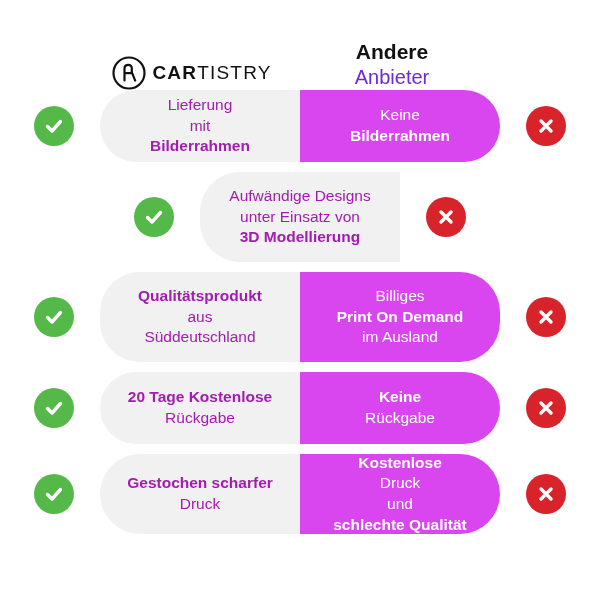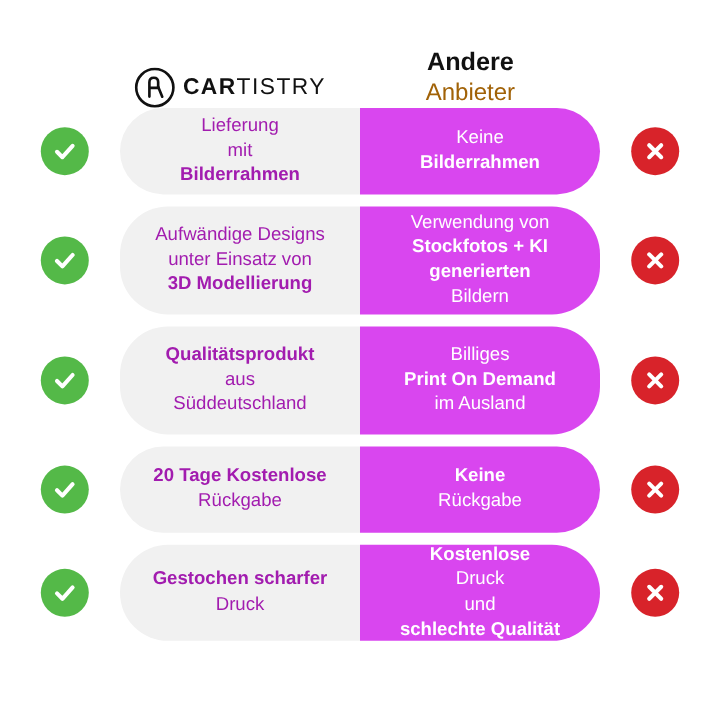--- a/index.html
+++ b/index.html
@@ -60,21 +60,21 @@
   }
   .header-other .line1 {
     font-size: 21px;
     font-weight: 700;
     color: #111;
     margin-top: 48px;
   }
   .header-other .line2 {
     font-size: 20px;
     font-weight: 400;
-    color: #a16207;
+    color: #6d28d9;
   }
   .header-spacer-right { width: 92px; flex: none; }
 
   
   .rows {
     display: flex;
     flex-direction: column;
   }
   .row {
     display: flex;
@@ -194,25 +194,20 @@
           <svg width="22" height="22" viewBox="0 0 22 22">
               <path d="M4.5 11.5 L9 16 L17.5 6.5" fill="none" stroke="#ffffff" stroke-width="3.4" stroke-linecap="round" stroke-linejoin="round"></path>
             </svg>
         </div>
       </div>
       <div class="pill pill-left h-90">
         <span class="n">Aufwändige Designs</span>
         <span class="n">unter Einsatz von</span>
         <span class="b">3D Modellierung</span>
       </div>
-      <div class="pill pill-right h-90">
-        <span class="n">Verwendung von</span>
-        <span class="b">Stockfotos + KI</span>
-        <span class="mix"><b>generierten </b><span>Bildern</span></span>
-      </div>
       <div class="mark">
         <div class="circle circle-x">
           <svg width="22" height="22" viewBox="0 0 22 22">
               <path d="M6 6 L16 16 M16 6 L6 16" fill="none" stroke="#ffffff" stroke-width="3.4" stroke-linecap="round"></path>
             </svg>
         </div>
       </div>
     </div>
 
     <div class="row">

